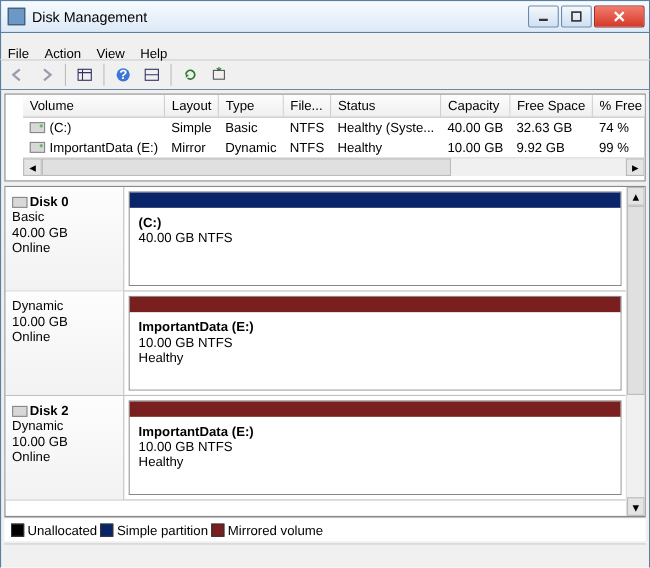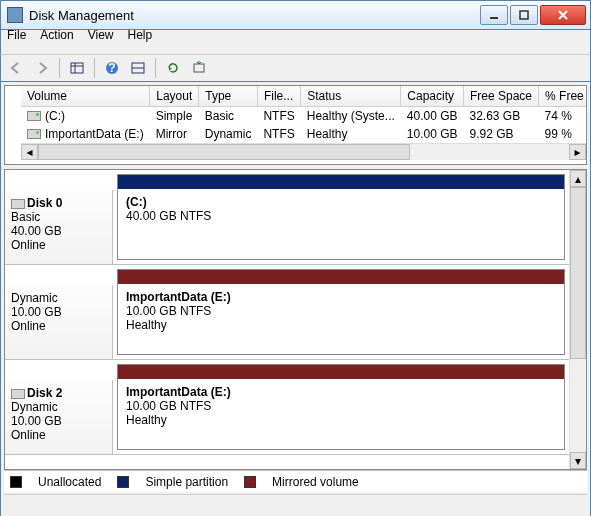--- a/index.html
+++ b/index.html
@@ -8,21 +8,21 @@
 
 .titlebar { height: 30px; background: linear-gradient(#f7fbff, #dce9f7); border: 1px solid #5a7fa0; display: flex; align-items: center; padding-left: 6px; justify-content: center; }
 .titlebar .icon { width: 16px; height: 16px; margin-right: 6px; background: #6b99c7; border: 1px solid #456; display:inline-block; }
 .titlebar .title { flex: 1; color: #000; font-size: 13px; }
 .winbtns { display: flex; height: 20px; margin-right: 4px; }
 .winbtn { width: 28px; height: 20px; margin-left: 2px; border: 1px solid #6a8bb0; background: linear-gradient(#f4f8fc,#d0e0f0); border-radius: 2px; display:flex; align-items:center; justify-content:center; cursor:pointer; }
 .winbtn.close { width: 46px; background: linear-gradient(#f47a6b,#d43a2a); border-color:#a02a1c; color:#fff; font-weight:bold; }
 .winbtn svg { width:10px; height:10px; }
 
 
-.menubar { height: 20px; background: #f0f0f0; border-left:1px solid #5a7fa0; border-right:1px solid #5a7fa0; display:flex; align-items:flex-end; padding: 12px 6px; gap: 14px; }
+.menubar { height: 20px; background: #f0f0f0; border-left:1px solid #5a7fa0; border-right:1px solid #5a7fa0; display:flex; align-items:flex-start; padding: 12px 6px; gap: 14px; }
 .menubar span { cursor: pointer; }
 
 
 .toolbar { height: 28px; background: #f0f0f0; border:1px solid #5a7fa0; border-top:1px solid #ccc; display:flex; align-items:center; padding: 0 4px; gap: 4px; }
 .tb-btn { width: 22px; height: 22px; display:flex; align-items:center; justify-content:center; border:1px solid transparent; cursor:pointer; }
 .tb-sep { width:1px; height:20px; background:#bbb; margin:0 2px; }
 .tb-btn.disabled { opacity:0.45; cursor:default; }
 
 
 .content { border-left:1px solid #5a7fa0; border-right:1px solid #5a7fa0; border-bottom:1px solid #5a7fa0; background:#f0f0f0; height: calc(516px - 30px - 20px - 28px); padding: 3px; display:flex; flex-direction:column; }
@@ -38,38 +38,38 @@
 .drive-icon { width:14px; height:10px; background:#d8d8d8; border:1px solid #888; display:inline-block; vertical-align:middle; margin-right:4px; position:relative; }
 .drive-icon::after { content:""; position:absolute; right:1px; top:1px; width:3px; height:3px; background:#5bbf5b; border-radius:50%; }
 .hscroll { height:17px; background:#f0f0f0; border-top:1px solid #ddd; display:flex; }
 .hscroll .arrow { width:17px; background:#e4e4e4; border:1px solid #bbb; display:flex; align-items:center; justify-content:center; cursor:pointer; }
 .hscroll .track { flex:1; position:relative; }
 .hscroll .thumb { position:absolute; left:0; top:0; height:100%; width:70%; background:#e0e0e0; border:1px solid #bbb; }
 
 
 .disks { flex:1; overflow:hidden; }
 .diskrow { display:flex; border-bottom:1px solid #c0c0c0; height:95px; }
-.diskinfo { width:108px; border-right:1px solid #c0c0c0; padding:6px 6px; background:linear-gradient(#fdfdfd,#f2f2f2);margin-top:20px; }
+.diskinfo { width:108px; border-right:1px solid #c0c0c0; padding:6px 6px; background:linear-gradient(#fdfdfd,#f2f2f2); }
 .diskinfo .dname { font-weight:bold; }
 .disk-icon { width:14px; height:10px; background:#d8d8d8; border:1px solid #888; display:inline-block; vertical-align:middle; margin-right:2px; }
 .diskvols { flex:1; padding:4px; display:flex; }
 .volbox { flex:1; border:1px solid #888; display:flex; flex-direction:column; }
 .volbox .stripe { height:14px; }
 .stripe.blue { background:#0a246a; }
 .stripe.maroon { background:#7a1f1f; }
 .volbox .vbody { flex:1; padding:6px 8px; background:#fff; }
 .vbody .vname { font-weight:bold; }
 
 .vscroll { width:17px; background:#f0f0f0; border-left:1px solid #ddd; display:flex; flex-direction:column; }
 .vscroll .arrow { height:17px; background:#e4e4e4; border:1px solid #bbb; display:flex; align-items:center; justify-content:center; cursor:pointer; }
 .vscroll .track { flex:1; position:relative; }
 .vscroll .thumb { position:absolute; top:0; left:0; width:100%; height:65%; background:#e0e0e0; border:1px solid #bbb; }
 
 
-.legend { height:22px; border-top:1px solid #c0c0c0; background:#fff; display:flex; align-items:center; padding:0 6px; gap:16px; }
+.legend { height:22px; border-top:1px solid #c0c0c0; background:#fff; display:flex; align-items:center; padding:0 6px; gap:3px; }
 .swatch { width:12px; height:12px; display:inline-block; border:1px solid #333; }
 .swatch.black { background:#000; }
 .swatch.blue { background:#0a246a; }
 .swatch.maroon { background:#7a1f1f; }
 </style>
 </head>
 <body>
 
 <div class="titlebar">
   <span class="icon"></span>

